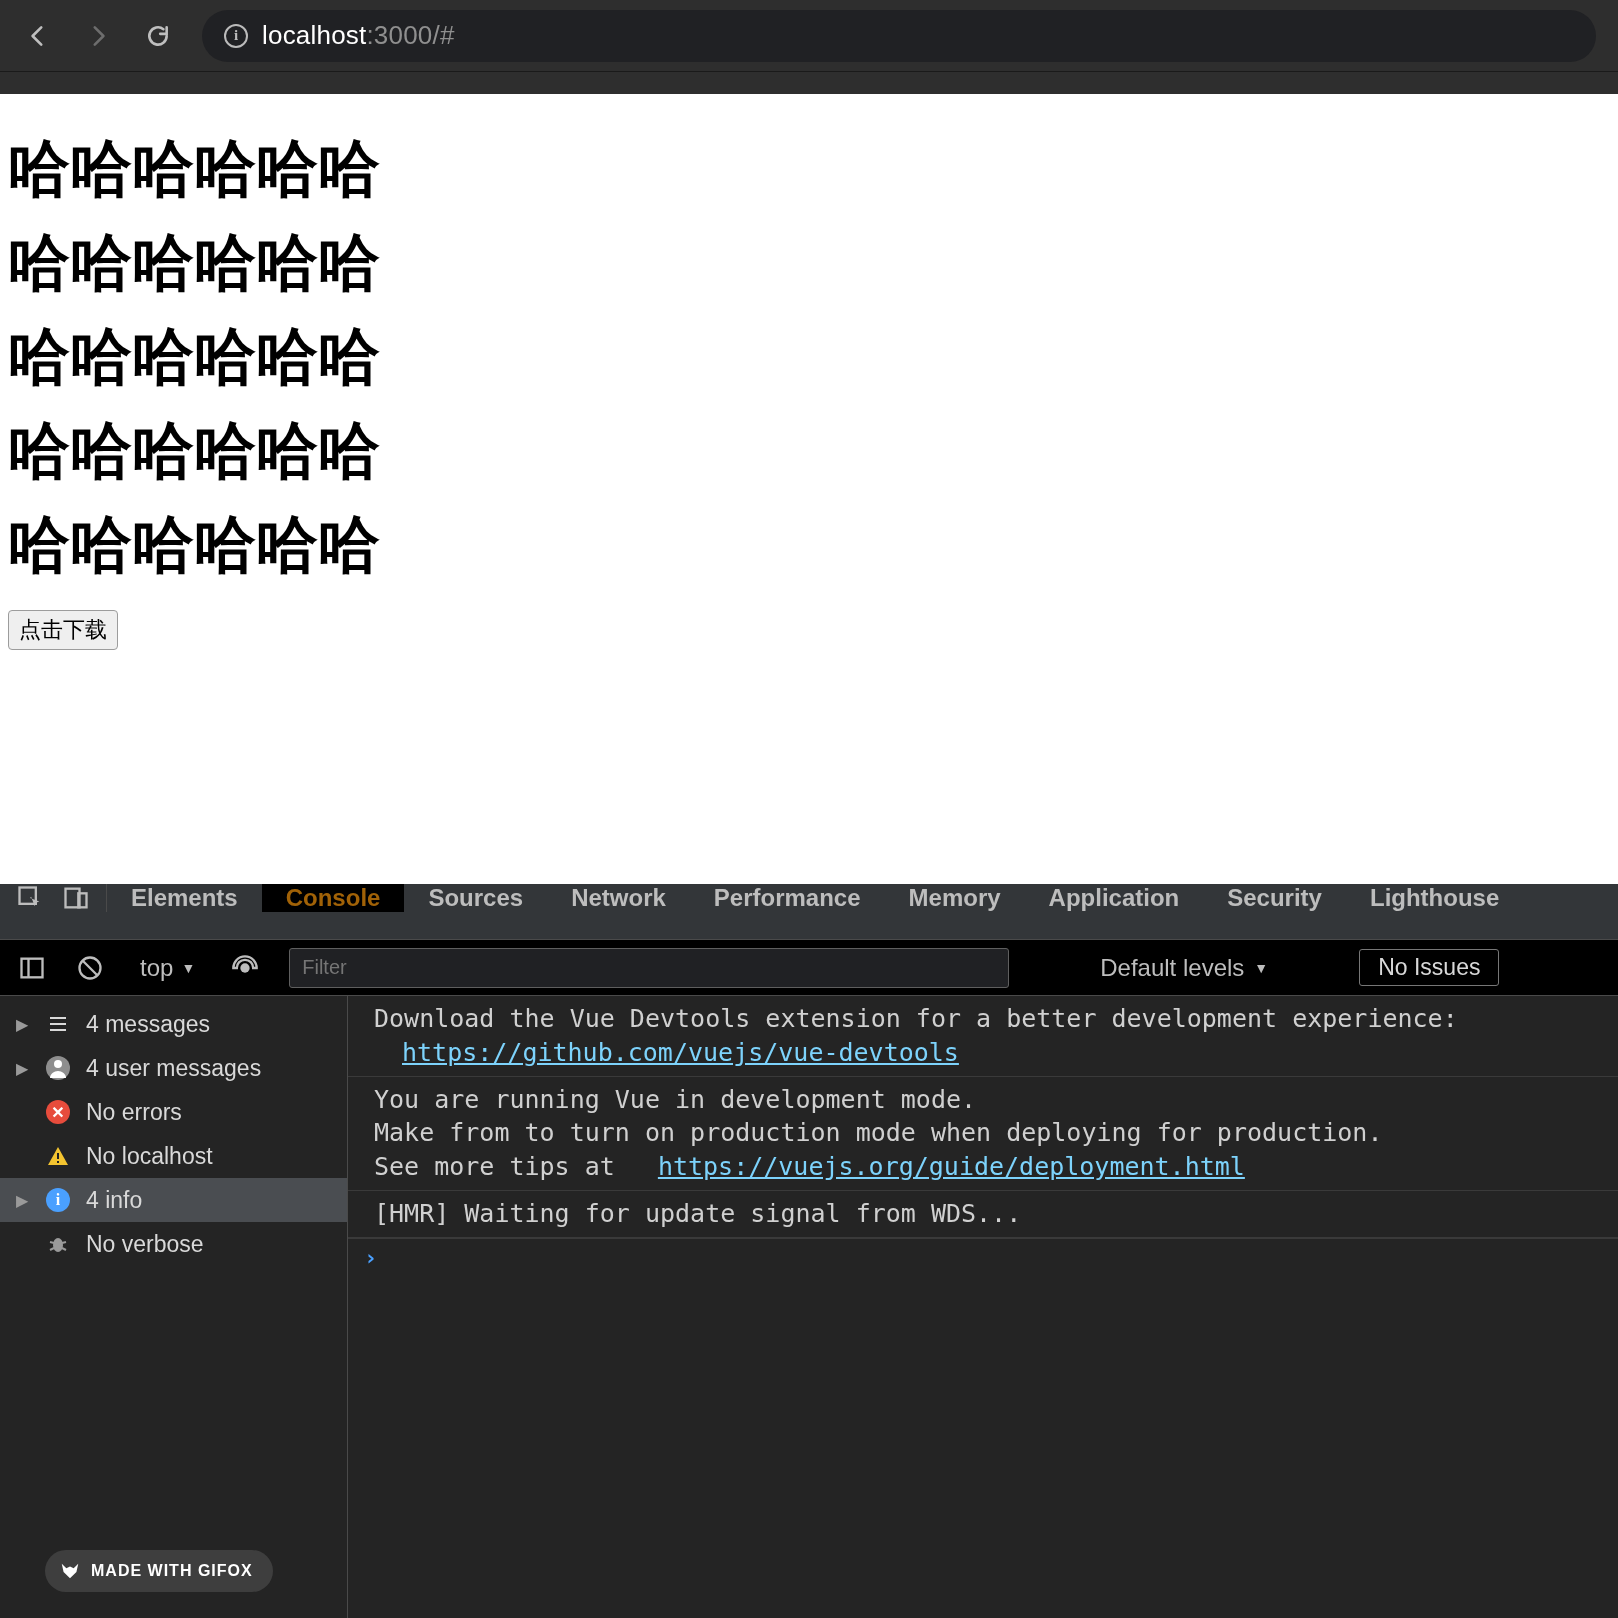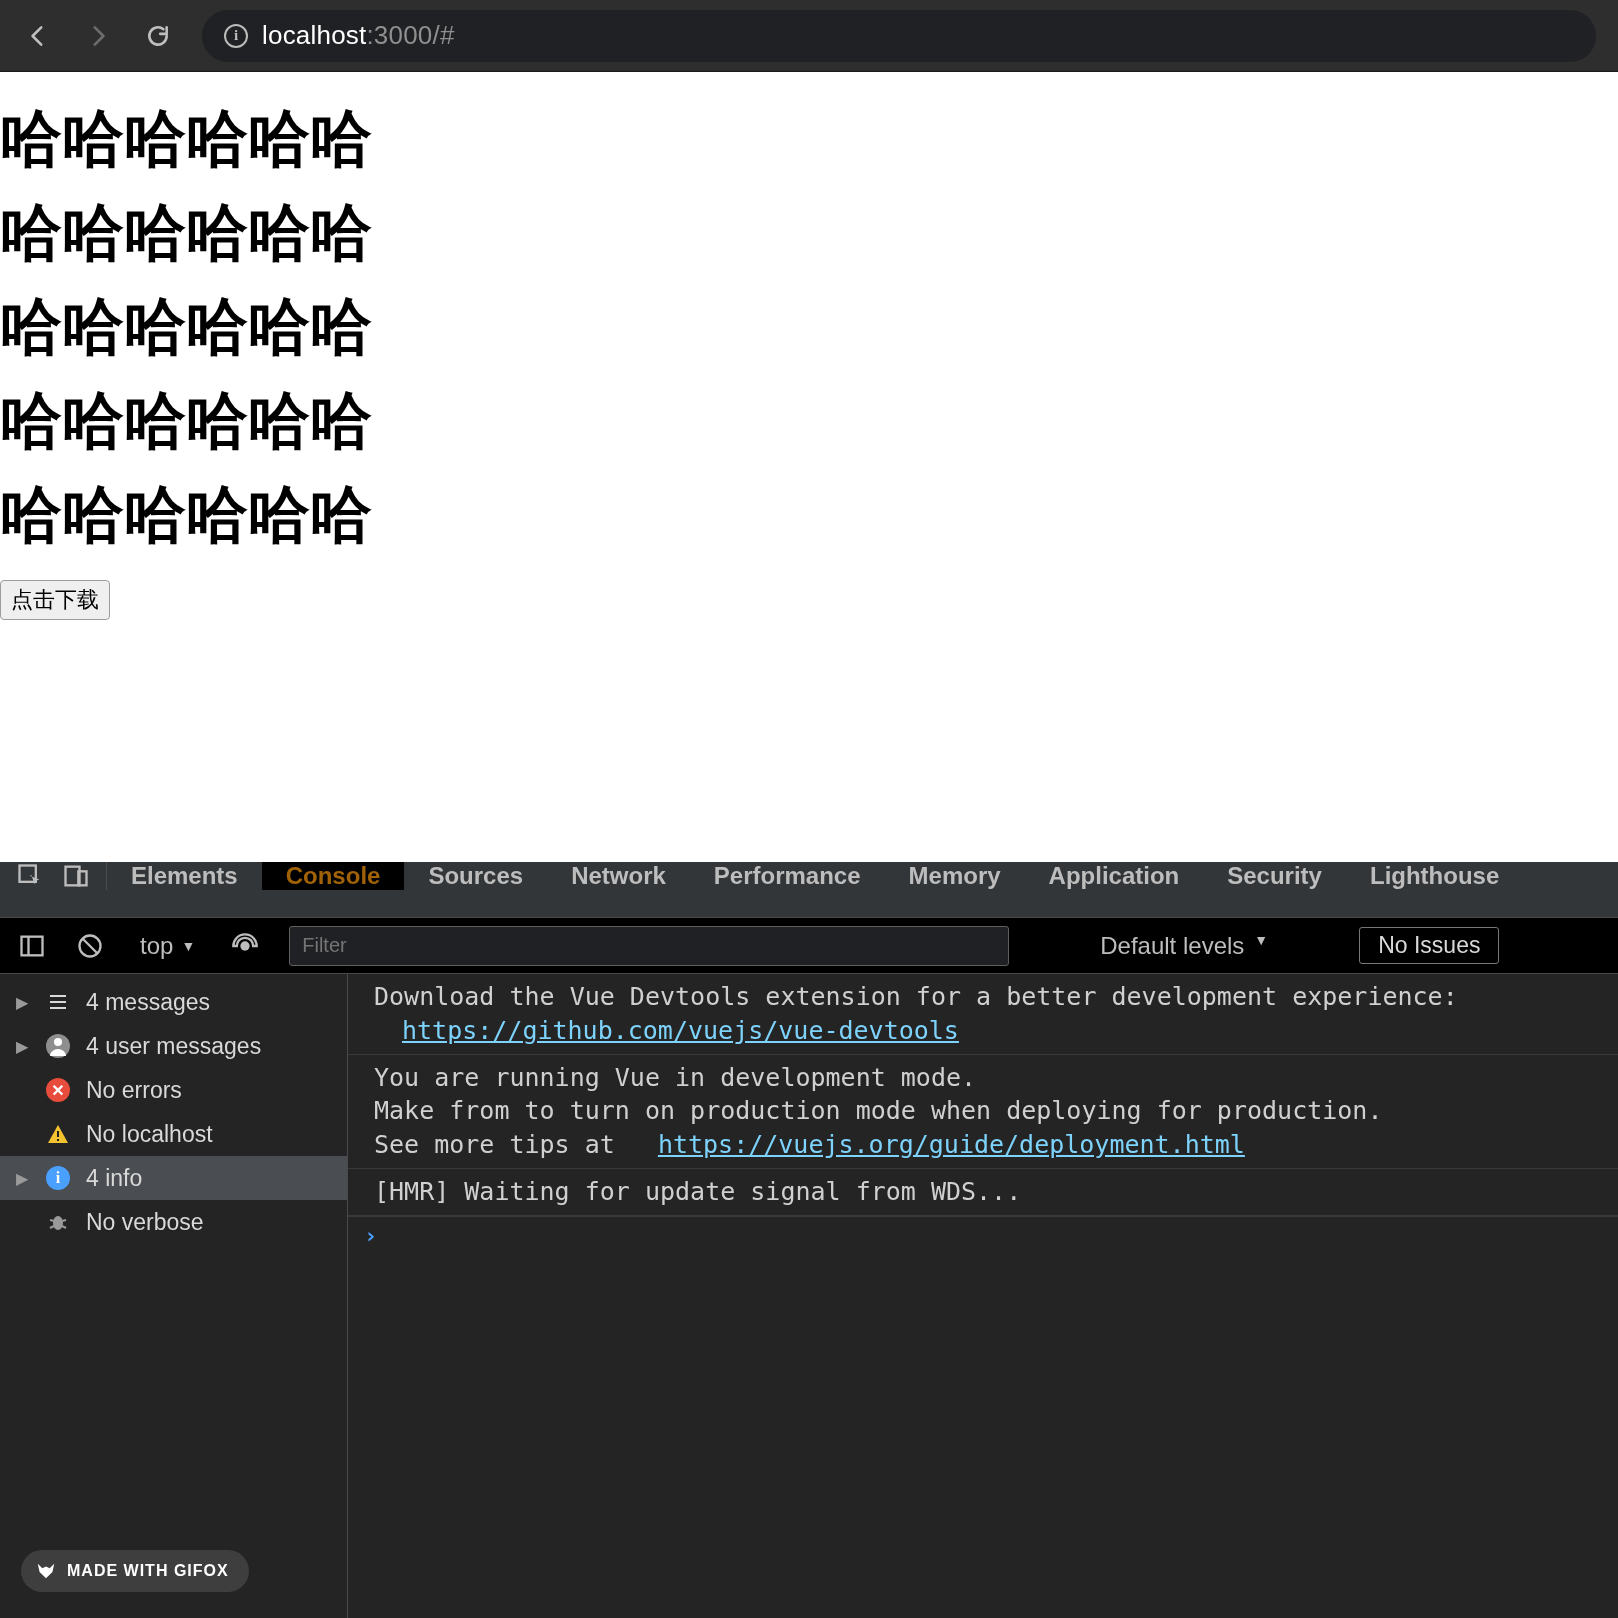--- a/index.html
+++ b/index.html
@@ -22,21 +22,21 @@
   .info-icon {
     width:24px;height:24px;border:2px solid #bbb;border-radius:50%;
     display:flex;align-items:center;justify-content:center;color:#bbb;
     font-size:15px;font-weight:600;font-family:serif;
   }
   .url-text { font-size:26px; color:#fff; letter-spacing:.2px; }
   .url-text .muted { color:#8f8f8f; }
 
   
   .page-content {
-    background:#fff; flex: 0 0 790px; padding:0;
+    background:#fff; flex: 0 0 790px; padding:8px;margin-top:22px;
   }
   .haha-row {
     font-size:62px; line-height:1; font-weight:900;
     color:#000; padding: 32px 0 0 0;
     font-family: "PingFang SC","Hiragino Sans GB","Microsoft YaHei",sans-serif;
   }
   .haha-row:first-child { padding-top: 36px; }
   .dl-btn {
     margin: 34px 0 0 0; font-size:22px; padding:4px 10px;
     background:#efefef; border:1px solid #9c9c9c; border-radius:4px;
@@ -77,21 +77,21 @@
   .context-dd {
     color:#bdbdbd; font-size:24px; display:flex; align-items:center; gap:8px;
     padding:0 6px;
   }
   .tri-down { font-size:14px; }
   .filter-input {
     flex:0 0 720px; height:40px; background:#202124; border:1px solid #5f5f5f;
     border-radius:3px; color:#ccc; font-size:20px; padding:0 12px;
   }
   .levels-dd {
-    color:#bdbdbd; font-size:24px; display:flex; gap:10px;
+    color:#bdbdbd; font-size:24px; display:flex; align-items:center; gap:10px;
     padding:0 14px; border:1px solid transparent;
   }
   .no-issues-btn {
     border:1px solid #777; color:#d9d9d9; font-size:23px; padding:4px 18px;
     border-radius:3px; background:transparent;
   }
 
   
   .dt-body { flex:1; display:flex; min-height:0; }
 
@@ -110,21 +110,21 @@
   .sb-icon { width:28px;height:28px;display:flex;align-items:center;justify-content:center; }
   .sb-icon svg { width:24px;height:24px; }
   .circle-icon { width:24px;height:24px;border-radius:50%;display:flex;align-items:center;justify-content:center; }
   .ci-red { background:#e74c3c; color:#fff; }
   .ci-blue { background:#4aa0ff; color:#fff; }
   .ci-grey { background:#8e8e8e; color:#fff; }
   .tri-yellow { color:#f4c430; font-size:22px; }
   .bug-grey { color:#9a9a9a; }
 
   .gifox-badge {
-    position:absolute; left:21px; bottom:26px;
+    position:absolute; left:45px; bottom:26px;
     background:#3e3e3e; color:#fff; font-size:16px; letter-spacing:1px;
     font-weight:600; border-radius:24px; padding:10px 20px 10px 14px;
     display:flex; align-items:center; gap:10px;
   }
   .fox-icon { width:22px;height:22px; }
 
   
   .dt-output {
     flex:1; font-family: ui-monospace, Menlo, Consolas, monospace;
     font-size:25px; color:#d0d0d0; overflow:hidden; position:relative;

